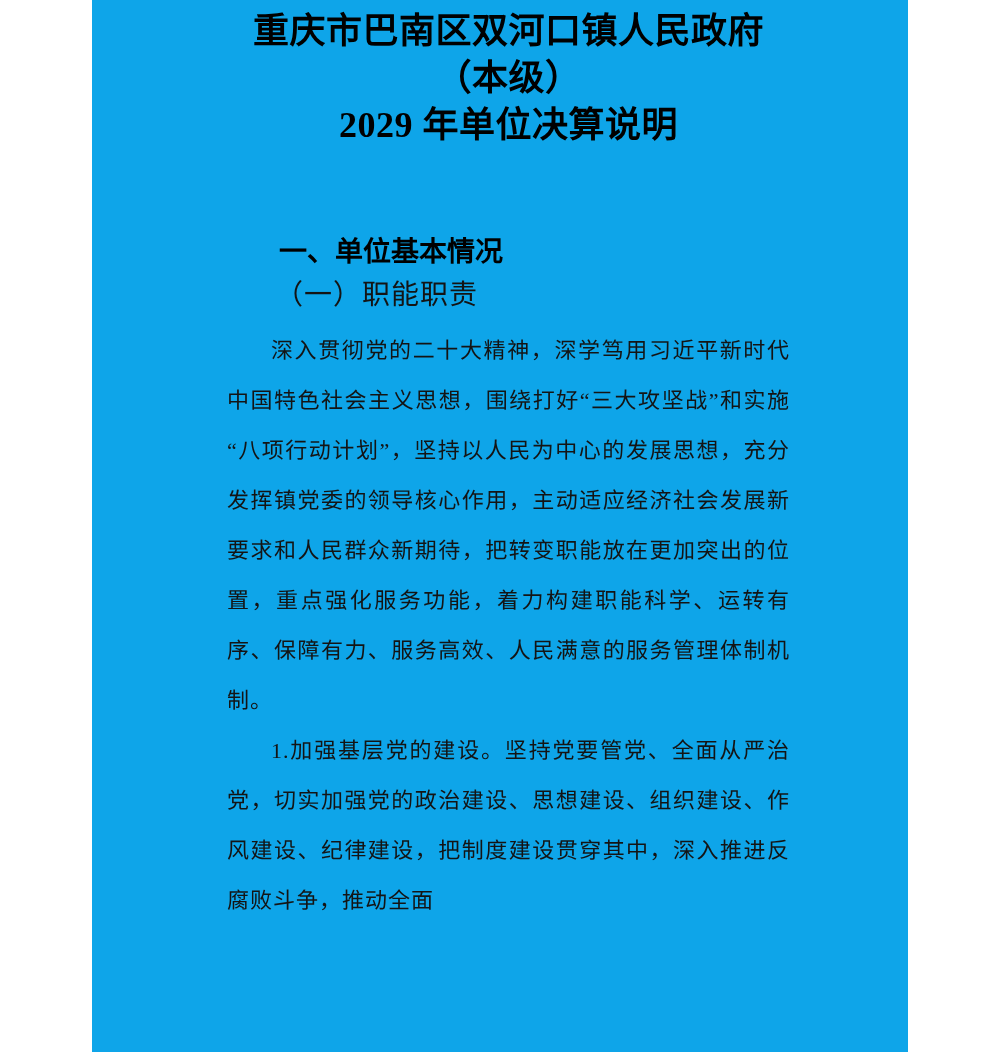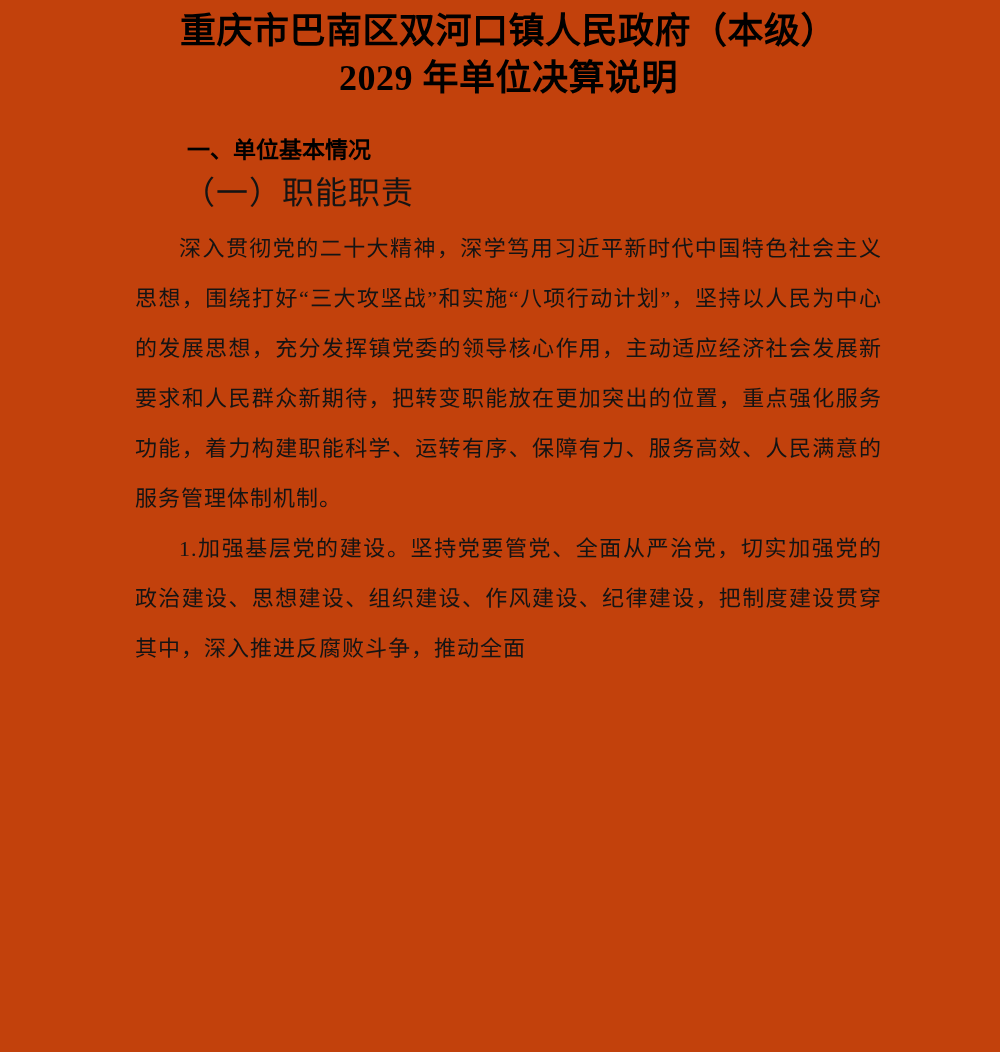--- a/index.html
+++ b/index.html
@@ -2,52 +2,52 @@
 <html lang="zh-CN"><head>
 <meta charset="utf-8">
 <style>
   html, body {
     margin: 0;
     padding: 0;
     background: #ffffff;
   }
   .page {
     position: relative;
-    width: 1000px;
+    width: 816px;
     height: 1052px;
     margin: 0 auto;
-    background: #c2410c;
+    background: #0ea5e9;
     box-sizing: border-box;
     padding: 8px 118px 0 135px;
     overflow: hidden;
     color: #000000;
   }
   .doc-title {
     text-align: center;
     font-family: "Liberation Serif", "DejaVu Serif", serif;
     font-weight: bold;
     font-size: 36px;
     line-height: 47px;
     color: #000000;
     letter-spacing: 0.5px;
   }
   .section-heading {
-    margin-top: 28px;
+    margin-top: 83px;
     padding-left: 52px;
     font-family: "Liberation Sans", "DejaVu Sans", sans-serif;
     font-weight: bold;
-    font-size: 23px;
+    font-size: 28px;
     line-height: 40px;
     color: #000000;
   }
   .subsection-heading {
     padding-left: 48px;
     font-family: Liberation Serif, serif;
     font-weight: normal;
-    font-size: 32px;
+    font-size: 28px;
     line-height: 46px;
     letter-spacing: 1px;
     color: #141414;
   }
   .paragraphs {
     margin-top: 8px;
   }
   .paragraphs p {
     margin: 0;
     font-family: "Liberation Serif", "DejaVu Serif", serif;

